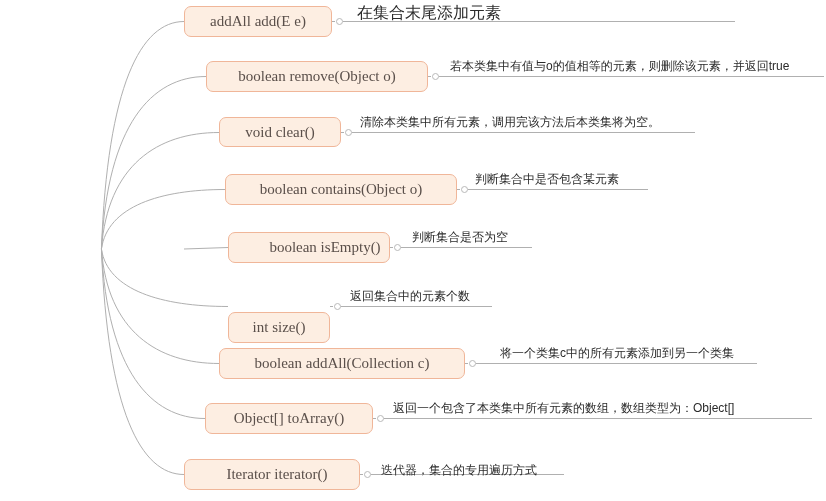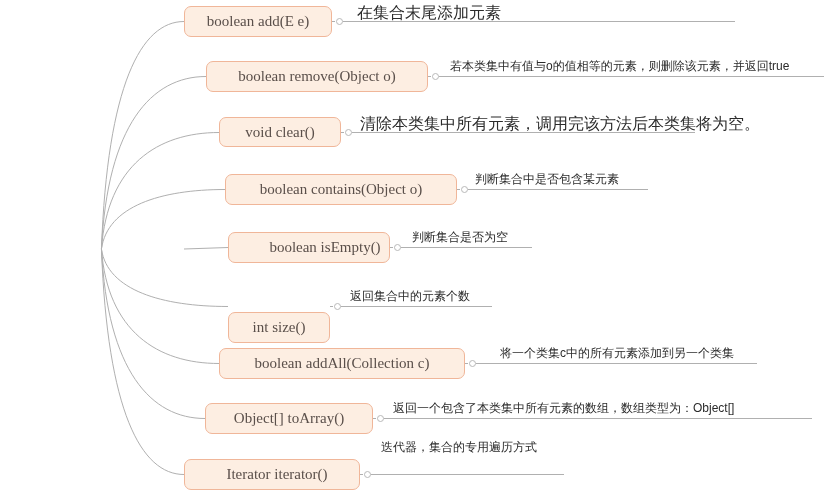--- a/index.html
+++ b/index.html
@@ -98,34 +98,34 @@
       <path d="M 384 418.5 L 812 418.5" fill="none" stroke="#b0b0b0" stroke-width="1"></path>
       <path d="M 373 418.5 L 376 418.5" fill="none" stroke="#b0b0b0" stroke-width="1"></path>
       <path d="M 101.44 249 C 107.44 411.36, 141.0688 474.5, 184 474.5" fill="none" stroke="#b0b0b0" stroke-width="1"></path>
       <path d="M 371 474.5 L 564 474.5" fill="none" stroke="#b0b0b0" stroke-width="1"></path>
       <path d="M 360 474.5 L 363 474.5" fill="none" stroke="#b0b0b0" stroke-width="1"></path>
     </svg>
 
 
   <div id="branch-layer">
       <div class="method-node" style="left: 184px; top: 6px; width: 148px; height: 31px; font-size: 15px;">
-        <span>boolean add(E e)</span>
+        <span>addAll add(E e)</span>
       </div>
       <div class="node-dot" style="left: 335.5px; top: 18px;"></div>
       <div class="desc-label" style="left: 357px; top: 2.5px; font-size: 16px;">在集合末尾添加元素</div>
       <div class="method-node" style="left: 206px; top: 61px; width: 222px; height: 31px; font-size: 15px;">
         <span>boolean remove(Object o)</span>
       </div>
       <div class="node-dot" style="left: 431.5px; top: 73px;"></div>
       <div class="desc-label" style="left: 450px; top: 57.5px; font-size: 12px;">若本类集中有值与o的值相等的元素，则删除该元素，并返回true</div>
       <div class="method-node" style="left: 219px; top: 117px; width: 122px; height: 30px; font-size: 15px;">
         <span>void clear()</span>
       </div>
       <div class="node-dot" style="left: 344.5px; top: 129px;"></div>
-      <div class="desc-label" style="left: 360px; top: 113.5px; font-size: 16px;">清除本类集中所有元素，调用完该方法后本类集将为空。</div>
+      <div class="desc-label" style="left: 360px; top: 113.5px; font-size: 12px;">清除本类集中所有元素，调用完该方法后本类集将为空。</div>
       <div class="method-node" style="left: 225px; top: 174px; width: 232px; height: 31px; font-size: 15px;">
         <span>boolean contains(Object o)</span>
       </div>
       <div class="node-dot" style="left: 460.5px; top: 186px;"></div>
       <div class="desc-label" style="left: 475px; top: 170.5px; font-size: 12px;">判断集合中是否包含某元素</div>
       <div class="method-node" style="left: 228px; top: 232px; width: 162px; height: 31px; font-size: 15px; padding-left: 42px;">
         <span>boolean isEmpty()</span>
       </div>
       <div class="node-dot" style="left: 393.5px; top: 244px;"></div>
       <div class="desc-label" style="left: 412px; top: 228.5px; font-size: 12px;">判断集合是否为空</div>
@@ -141,16 +141,16 @@
       <div class="desc-label" style="left: 487px; top: 344.5px; font-size: 12px; margin-left: 13px;">将一个类集c中的所有元素添加到另一个类集</div>
       <div class="method-node" style="left: 205px; top: 403px; width: 168px; height: 31px; font-size: 15px;">
         <span>Object[] toArray()</span>
       </div>
       <div class="node-dot" style="left: 376.5px; top: 415px;"></div>
       <div class="desc-label" style="left: 393px; top: 399.5px; font-size: 12px;">返回一个包含了本类集中所有元素的数组，数组类型为：Object[]</div>
       <div class="method-node" style="left: 184px; top: 459px; width: 176px; height: 31px; font-size: 15px; padding-left: 20px;">
         <span>Iterator iterator()</span>
       </div>
       <div class="node-dot" style="left: 363.5px; top: 471px;"></div>
-      <div class="desc-label" style="left: 381px; top: 439px; font-size: 12px;">迭代器，集合的专用遍历方式</div>
+      <div class="desc-label" style="left: 381px; top: 462px; font-size: 12px;">迭代器，集合的专用遍历方式</div>
     </div>
 
 </div>
 
 </body></html>

